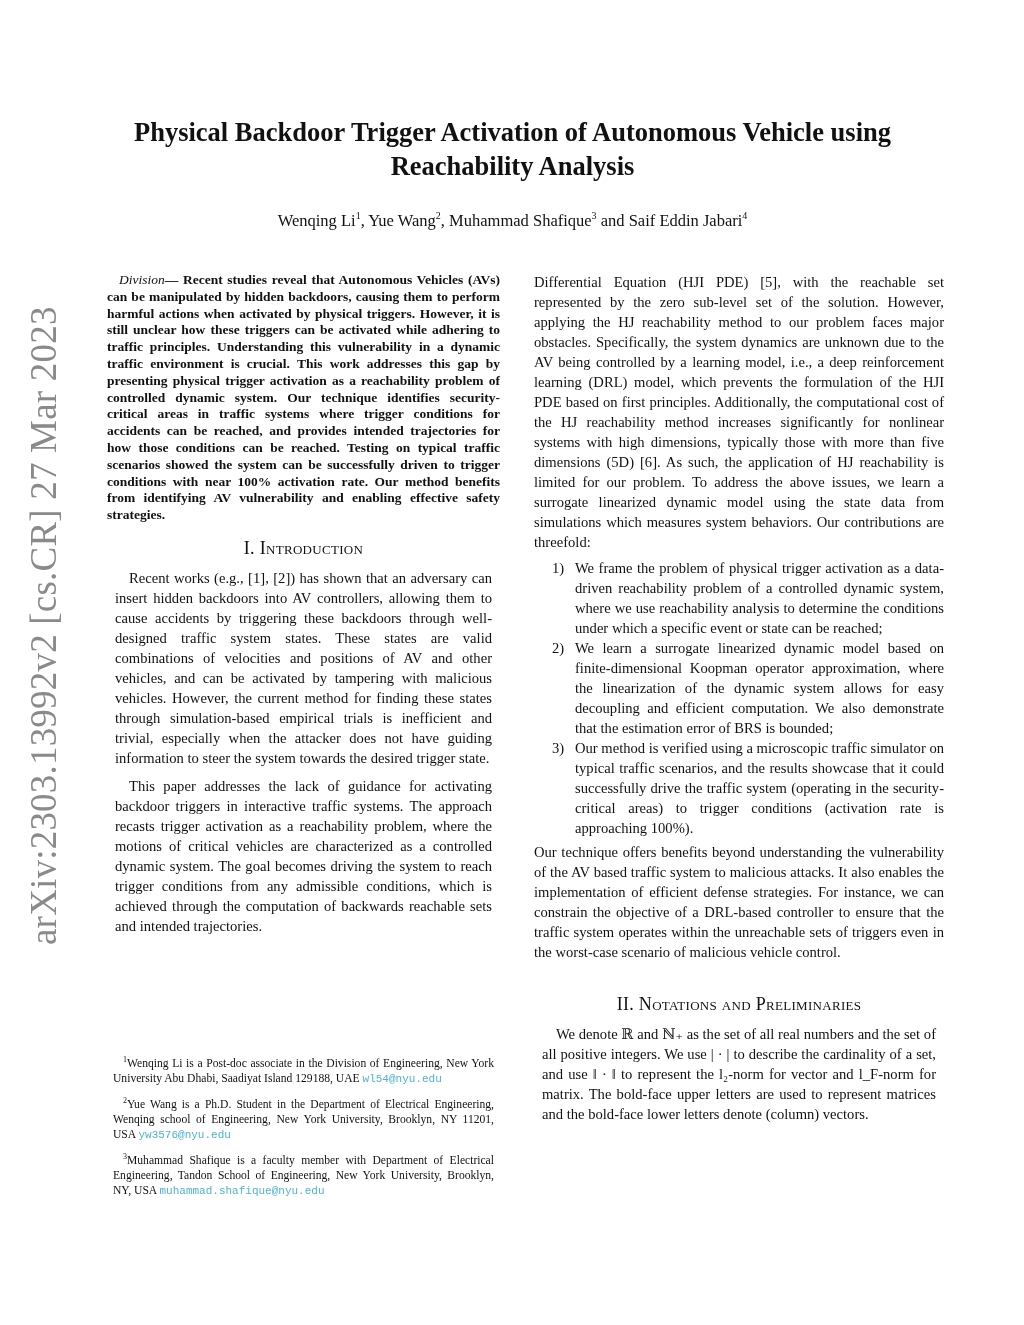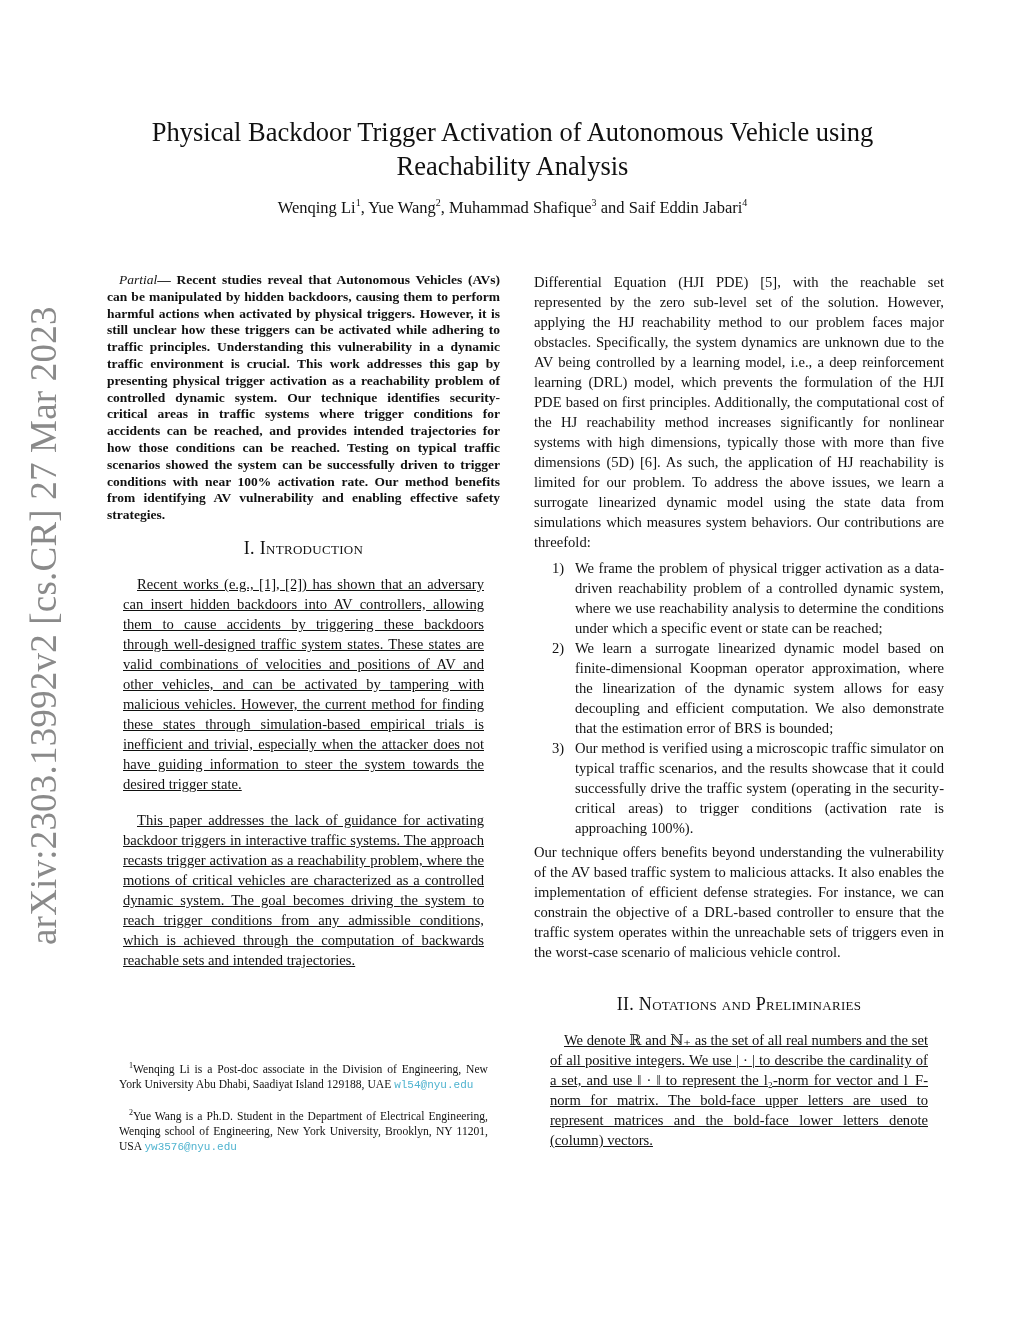--- a/index.html
+++ b/index.html
@@ -11,71 +11,72 @@
     position: absolute; left: 22px; top: 945px;
     transform: rotate(-90deg); transform-origin: 0 0;
     font-size: 37px; color: #8a8a8a; white-space: nowrap; letter-spacing: 0.2px;
     font-family: "Liberation Serif", serif;
   }
   .title {
     position: absolute; left: 120px; width: 785px; top: 115px;
     text-align: center; font-size: 26.5px; line-height: 34px;
   }
   .authors {
-    position: absolute; left: 120px; width: 785px; top: 197px;
+    position: absolute; left: 120px; width: 785px; top: 210px;
     text-align: center; font-size: 16.5px;
   }
   .authors sup { font-size: 10px; }
   .col { position: absolute; width: 393px; font-size: 14.6px; line-height: 20px; text-align: justify; }
   .col-left { left: 107px; top: 272px; }
   .col-right { left: 534px; top: 272px; width: 410px; }
   .abstract { font-weight: bold; font-size: 13.5px; line-height: 16.8px; text-indent: 12px; margin: 0; }
   .abstract .abs-label { font-style: italic; font-weight: normal; }
   .section-heading {
     text-align: center; font-size: 18px; margin: 14px 0 10px 0; font-variant: small-caps; letter-spacing: 0.3px;
   }
-  p.para { margin: 16px; text-indent: 14px; text-decoration: underline; }
+  p.para { margin: 8px; text-indent: 14px; }
   p.para-noindent { margin: 0; }
   .contrib-list { margin: 6px 0 4px 0; padding: 0; list-style: none; }
   .contrib-list li { position: relative; padding-left: 41px; margin: 0; }
   .contrib-list .num { position: absolute; left: 18px; top: 0; }
   .footnotes { position: absolute; left: 107px; top: 1046px; width: 393px; font-size: 11.6px; line-height: 15px; text-align: justify; }
-  .footnote { margin: 12px; text-indent: 10px; }
+  .footnote { margin: 6px; text-indent: 10px; }
   .footnote sup { font-size: 8px; }
   .email { font-family: "Liberation Mono", "DejaVu Sans Mono", monospace; color: #4fb3cf; font-size: 11px; }
   .sec2 { margin-top: 32px; }
 </style>
 </head>
 <body>
 
 <div class="arxiv-stamp">arXiv:2303.13992v2  [cs.CR]  27 Mar 2023</div>
 
-<h1 class="title" style="margin:0;font-weight:normal;">Physical Backdoor Trigger Activation of Autonomous Vehicle using Reachability Analysis</h1>
+<h1 class="title" style="margin:0;font-weight:bold;">Physical Backdoor Trigger Activation of Autonomous Vehicle using Reachability Analysis</h1>
 
 <div class="authors">
   <span>Wenqing Li</span><sup>1</sup><span>, </span>
   <span>Yue Wang</span><sup>2</sup><span>, </span>
   <span>Muhammad Shafique</span><sup>3</sup><span> and </span>
   <span>Saif Eddin Jabari</span><sup>4</sup>
 </div>
 
 <div class="col col-left">
   <p class="abstract">
-    <span class="abs-label">Partial</span><span>—</span>
+    <span class="abs-label">Division</span><span>—</span>
     <span>Recent studies reveal that Autonomous Vehicles (AVs) can be manipulated by hidden backdoors, causing them to perform harmful actions when activated by physical triggers. However, it is still unclear how these triggers can be activated while adhering to traffic principles. Understanding this vulnerability in a dynamic traffic environment is crucial. This work addresses this gap by presenting physical trigger activation as a reachability problem of controlled dynamic system. Our technique identifies security-critical areas in traffic systems where trigger conditions for accidents can be reached, and provides intended trajectories for how those conditions can be reached. Testing on typical traffic scenarios showed the system can be successfully driven to trigger conditions with near 100% activation rate. Our method benefits from identifying AV vulnerability and enabling effective safety strategies.</span>
   </p>
 
   <div class="section-heading">I. Introduction</div>
   <p class="para">Recent works (e.g., [1], [2]) has shown that an adversary can insert hidden backdoors into AV controllers, allowing them to cause accidents by triggering these backdoors through well-designed traffic system states. These states are valid combinations of velocities and positions of AV and other vehicles, and can be activated by tampering with malicious vehicles. However, the current method for finding these states through simulation-based empirical trials is inefficient and trivial, especially when the attacker does not have guiding information to steer the system towards the desired trigger state.</p>
   <p class="para">This paper addresses the lack of guidance for activating backdoor triggers in interactive traffic systems. The approach recasts trigger activation as a reachability problem, where the motions of critical vehicles are characterized as a controlled dynamic system. The goal becomes driving the system to reach trigger conditions from any admissible conditions, which is achieved through the computation of backwards reachable sets and intended trajectories.</p>
 </div>
 
 <div class="footnotes">
   <p class="footnote"><sup>1</sup><span>Wenqing Li is a Post-doc associate in the Division of Engineering, New York University Abu Dhabi, Saadiyat Island 129188, UAE </span><span class="email">wl54@nyu.edu</span></p>
   <p class="footnote"><sup>2</sup><span>Yue Wang is a Ph.D. Student in the Department of Electrical Engineering, Wenqing school of Engineering, New York University, Brooklyn, NY 11201, USA </span><span class="email">yw3576@nyu.edu</span></p>
+  <p class="footnote"><sup>3</sup><span>Muhammad Shafique is a faculty member with Department of Electrical Engineering, Tandon School of Engineering, New York University, Brooklyn, NY, USA </span><span class="email">muhammad.shafique@nyu.edu</span></p>
 </div>
 
 <div class="col col-right">
   <p class="para-noindent">Differential Equation (HJI PDE) [5], with the reachable set represented by the zero sub-level set of the solution. However, applying the HJ reachability method to our problem faces major obstacles. Specifically, the system dynamics are unknown due to the AV being controlled by a learning model, i.e., a deep reinforcement learning (DRL) model, which prevents the formulation of the HJI PDE based on first principles. Additionally, the computational cost of the HJ reachability method increases significantly for nonlinear systems with high dimensions, typically those with more than five dimensions (5D) [6]. As such, the application of HJ reachability is limited for our problem. To address the above issues, we learn a surrogate linearized dynamic model using the state data from simulations which measures system behaviors. Our contributions are threefold:</p>
   <ol class="contrib-list">
     <li><span class="num">1)</span><span>We frame the problem of physical trigger activation as a data-driven reachability problem of a controlled dynamic system, where we use reachability analysis to determine the conditions under which a specific event or state can be reached;</span></li>
     <li><span class="num">2)</span><span>We learn a surrogate linearized dynamic model based on finite-dimensional Koopman operator approximation, where the linearization of the dynamic system allows for easy decoupling and efficient computation. We also demonstrate that the estimation error of BRS is bounded;</span></li>
     <li><span class="num">3)</span><span>Our method is verified using a microscopic traffic simulator on typical traffic scenarios, and the results showcase that it could successfully drive the traffic system (operating in the security-critical areas) to trigger conditions (activation rate is approaching 100%).</span></li>
   </ol>
   <p class="para-noindent">Our technique offers benefits beyond understanding the vulnerability of the AV based traffic system to malicious attacks. It also enables the implementation of efficient defense strategies. For instance, we can constrain the objective of a DRL-based controller to ensure that the traffic system operates within the unreachable sets of triggers even in the worst-case scenario of malicious vehicle control.</p>

